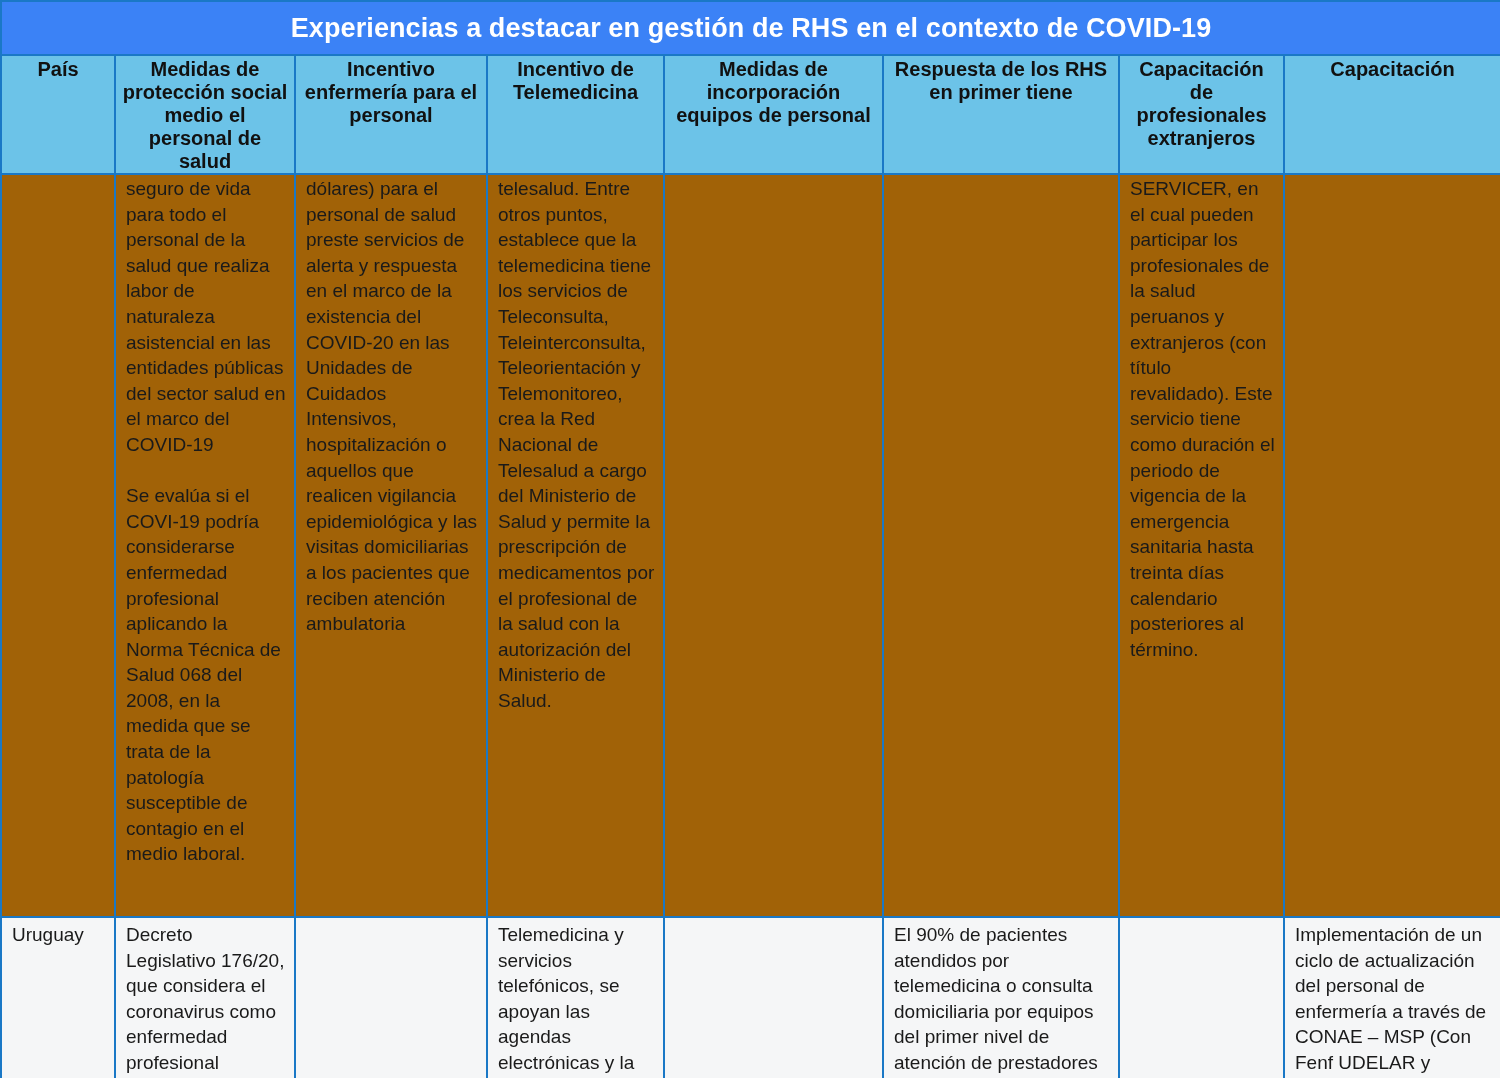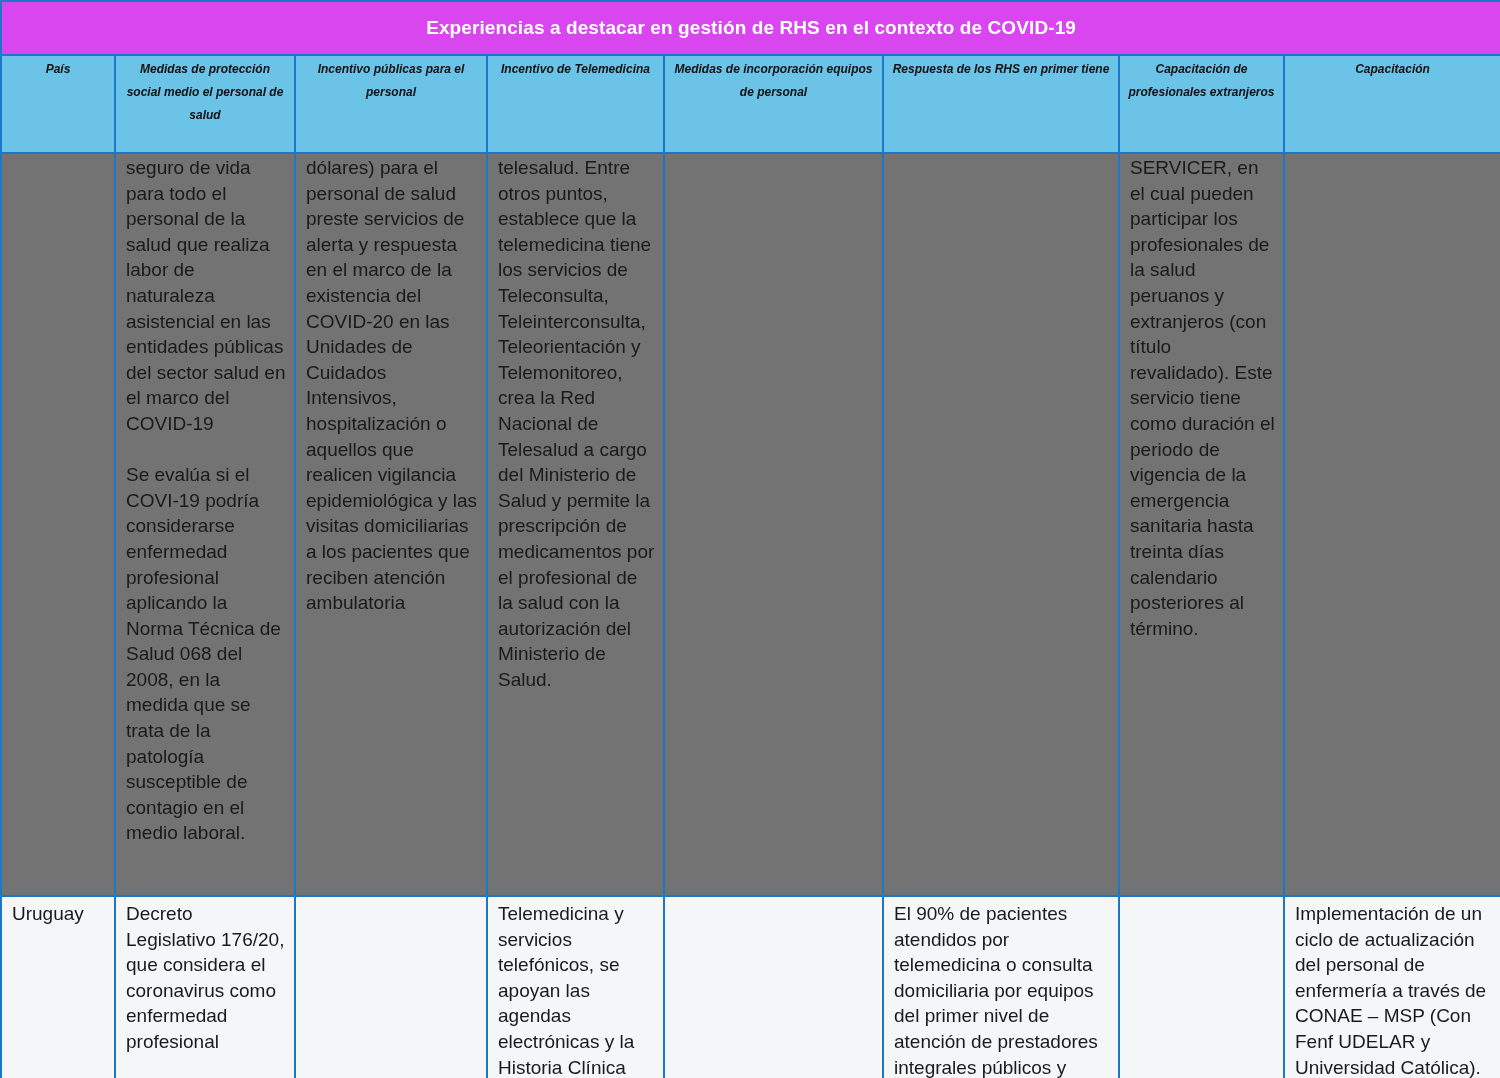--- a/index.html
+++ b/index.html
@@ -4,30 +4,30 @@
 <style>
   html, body { margin: 0; padding: 0; background: #ffffff; }
   body { width: 1500px; height: 1078px; overflow: hidden; font-family: "Liberation Sans", "DejaVu Sans", sans-serif; }
   .wrap { position: relative; width: 1500px; height: 1078px; }
   table.grid {
     position: absolute; left: 0; top: 0;
     width: 1500px; border-collapse: collapse; table-layout: fixed;
   }
   table.grid td, table.grid th { border: 2px solid #1a78c6; vertical-align: top; padding: 0; }
   .title-cell {
-    background: #d946ef; height: 52px; color: #ffffff;
-    font-size: 19px; font-weight: bold; text-align: center; vertical-align: middle !important;
+    background: #3b82f6; height: 52px; color: #ffffff;
+    font-size: 27px; font-weight: bold; text-align: center; vertical-align: middle !important;
     letter-spacing: 0.1px;
   }
   .head-cell {
-    background: #6cc3e8; color: #111111; font-weight: bold; font-size: 12px;
-    text-align: center; line-height: 23px; height: 94px; padding: 2px 6px 0 6px !important; font-style: italic;
+    background: #6cc3e8; color: #111111; font-weight: bold; font-size: 20px;
+    text-align: center; line-height: 23px; height: 94px; padding: 2px 6px 0 6px !important;
   }
   .body-cell {
-    background: #737373; color: #1a1a1a; font-size: 19px; line-height: 25.6px;
+    background: #a16207; color: #1a1a1a; font-size: 19px; line-height: 25.6px;
     padding: 1px 8px 0 10px !important; height: 740px;
   }
   .body-cell.uru { background: #f5f6f7; height: 178px; padding-top: 4px !important; }
   .para { white-space: pre-line; }
   .gap { height: 25.6px; }
 </style>
 </head>
 <body>
 
 <div class="wrap">
@@ -42,21 +42,21 @@
     <col style="width:165px">
     <col style="width:217px">
   </colgroup>
   <tbody>
         <tr>
     <td colspan="8" class="title-cell">Experiencias a destacar en gestión de RHS en el contexto de COVID-19</td>
   </tr>
   <tr>
     <th class="head-cell">País</th>
     <th class="head-cell">Medidas de protección social medio el personal de salud</th>
-    <th class="head-cell">Incentivo públicas para el personal</th>
+    <th class="head-cell">Incentivo enfermería para el personal</th>
     <th class="head-cell">Incentivo de Telemedicina</th>
     <th class="head-cell">Medidas de incorporación equipos de personal</th>
     <th class="head-cell">Respuesta de los RHS en primer tiene</th>
     <th class="head-cell">Capacitación de profesionales extranjeros</th>
     <th class="head-cell">Capacitación</th>
   </tr>
   <tr>
     <td class="body-cell"></td>
     <td class="body-cell">
       <div class="para">seguro de vida para todo el personal de la salud que realiza labor de naturaleza asistencial en las entidades públicas del sector salud en el marco del COVID-19</div>

